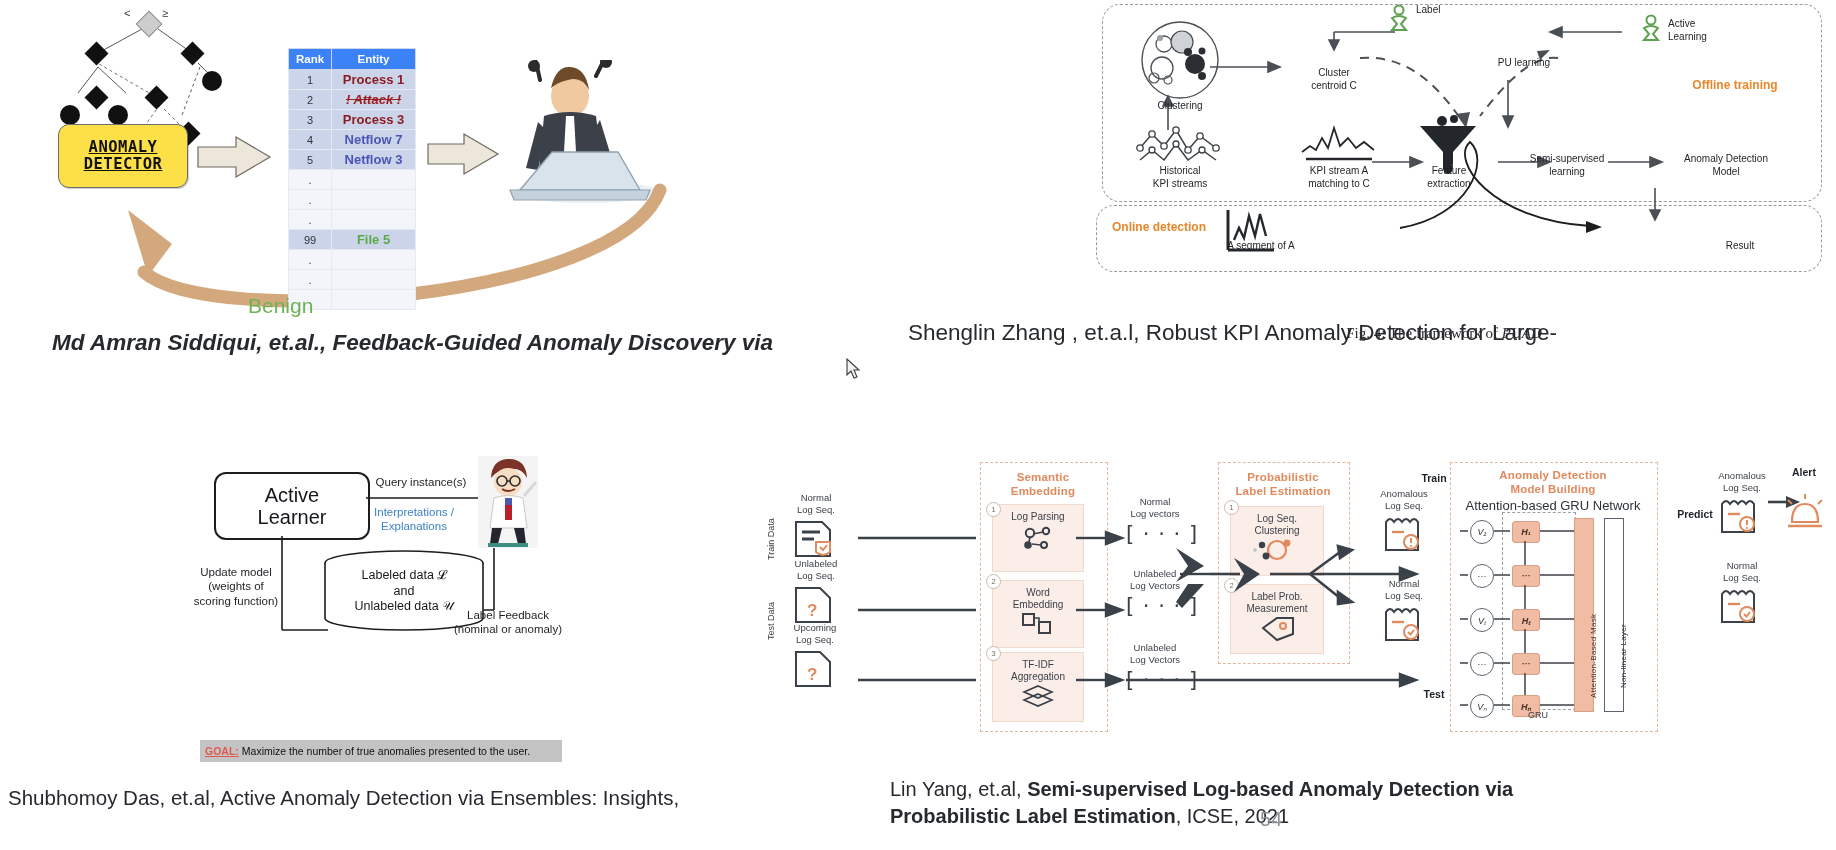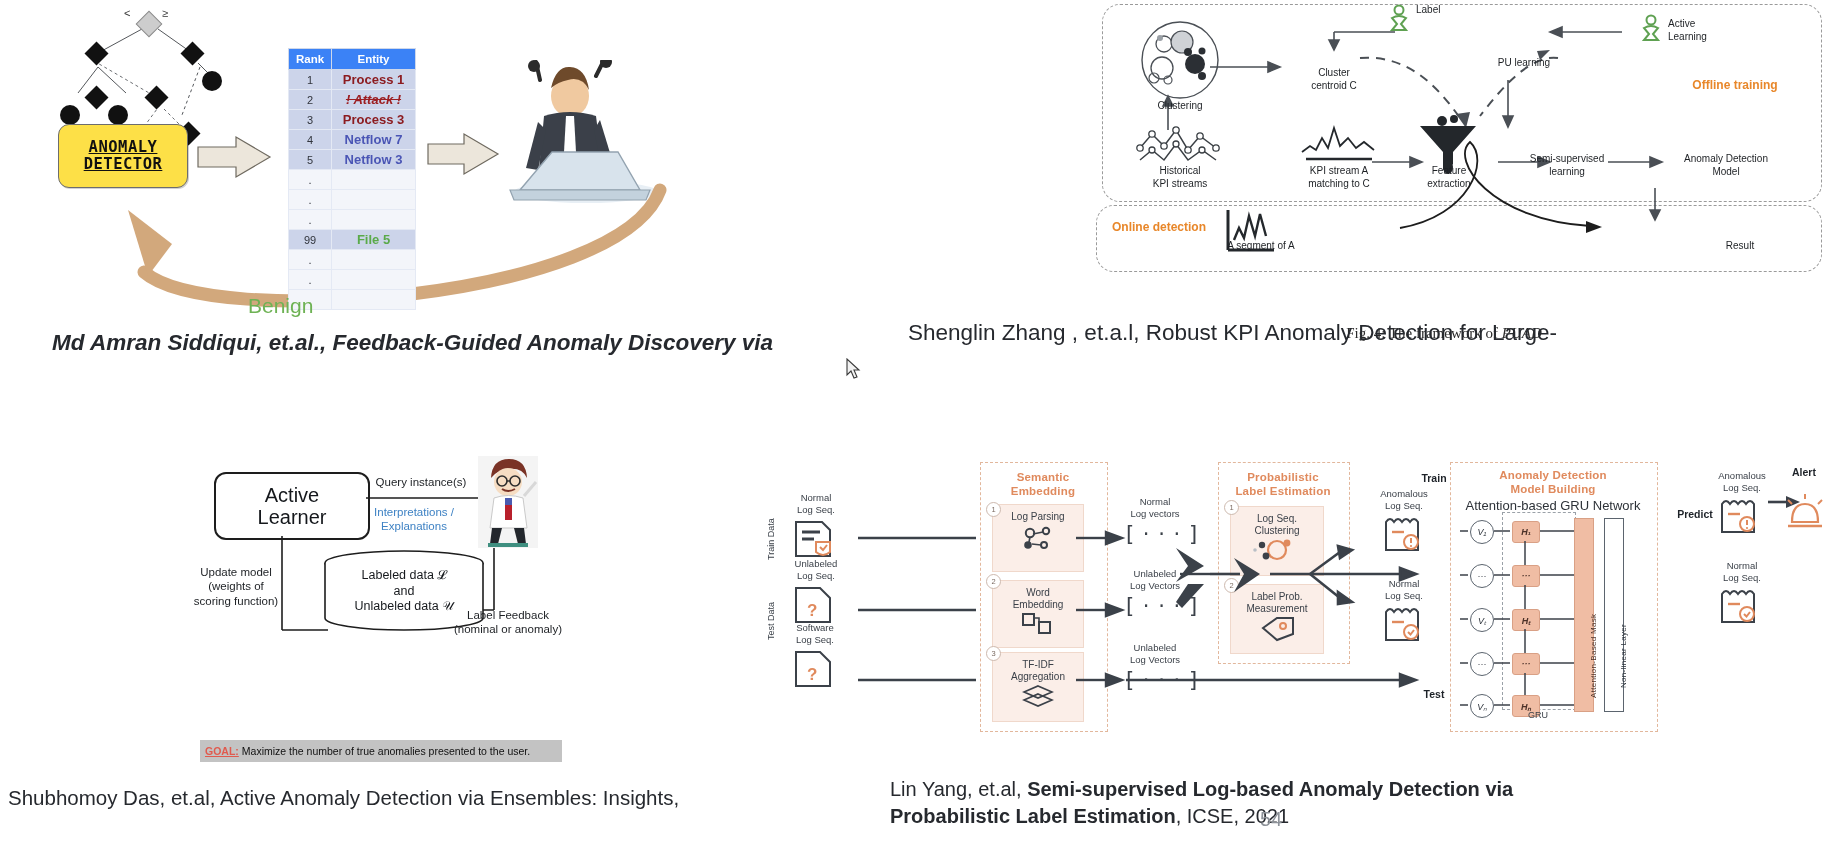--- a/index.html
+++ b/index.html
@@ -480,21 +480,21 @@
 Model Building</div>
 <div class="pipe-lbl" style="left:1450px;top:498px;width:206px;font-size:13px;color:#2d3238;">Attention-based GRU Network</div>
 
 <div class="side-rot" style="left:766px;top:560px;">Train Data</div>
 <div class="side-rot" style="left:766px;top:640px;">Test Data</div>
 
 <div class="pipe-lbl" style="left:776px;top:492px;width:80px;white-space:pre-line;">Normal
 Log Seq.</div>
 <div class="pipe-lbl" style="left:776px;top:558px;width:80px;white-space:pre-line;">Unlabeled
 Log Seq.</div>
-<div class="pipe-lbl" style="left:772px;top:622px;width:86px;white-space:pre-line;">Software
+<div class="pipe-lbl" style="left:772px;top:622px;width:86px;white-space:pre-line;">Upcoming
 Log Seq.</div>
 
 <svg class="abs" style="left:792px;top:520px;" width="46" height="40">
   <path d="M4,2 L30,2 L38,10 L38,36 L4,36 Z" fill="#fff" stroke="#3b4149" stroke-width="2"></path>
   <line x1="10" y1="12" x2="28" y2="12" stroke="#3b4149" stroke-width="3"></line>
   <line x1="10" y1="19" x2="22" y2="19" stroke="#3b4149" stroke-width="3"></line>
   <path d="M24,22 L38,22 L38,32 Q31,38 24,32 Z" fill="#fff" stroke="#e08a5d" stroke-width="2"></path>
   <polyline points="28,27 31,30 35,25" fill="none" stroke="#e08a5d" stroke-width="2"></polyline>
 </svg>
 <svg class="abs" style="left:792px;top:586px;" width="46" height="40">

